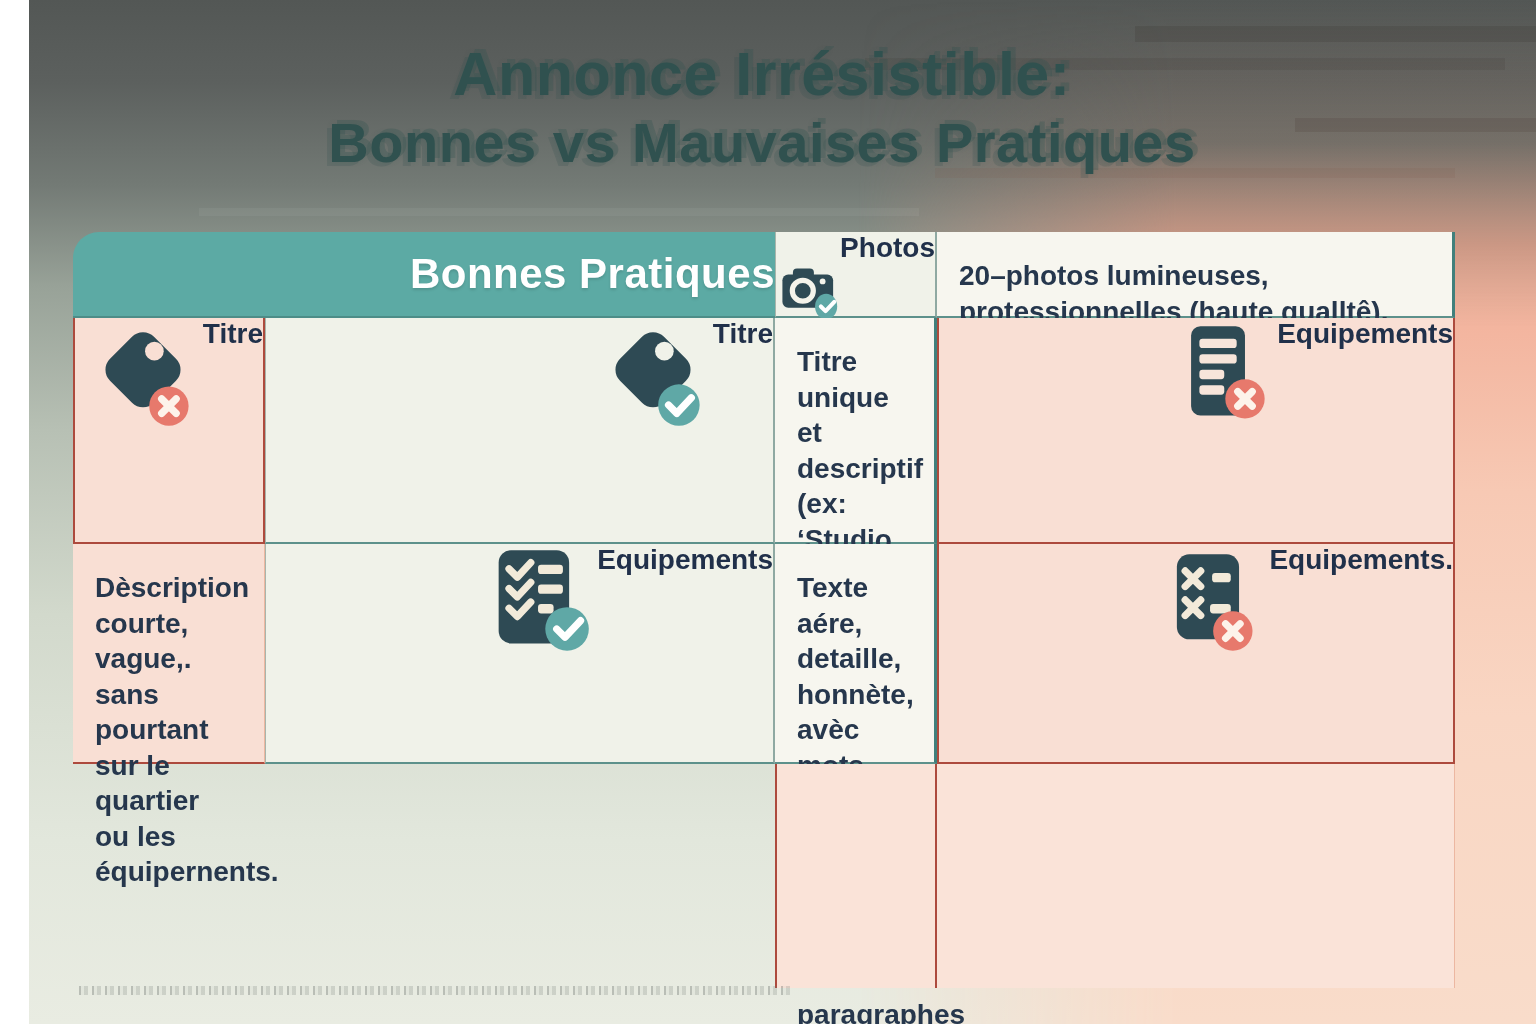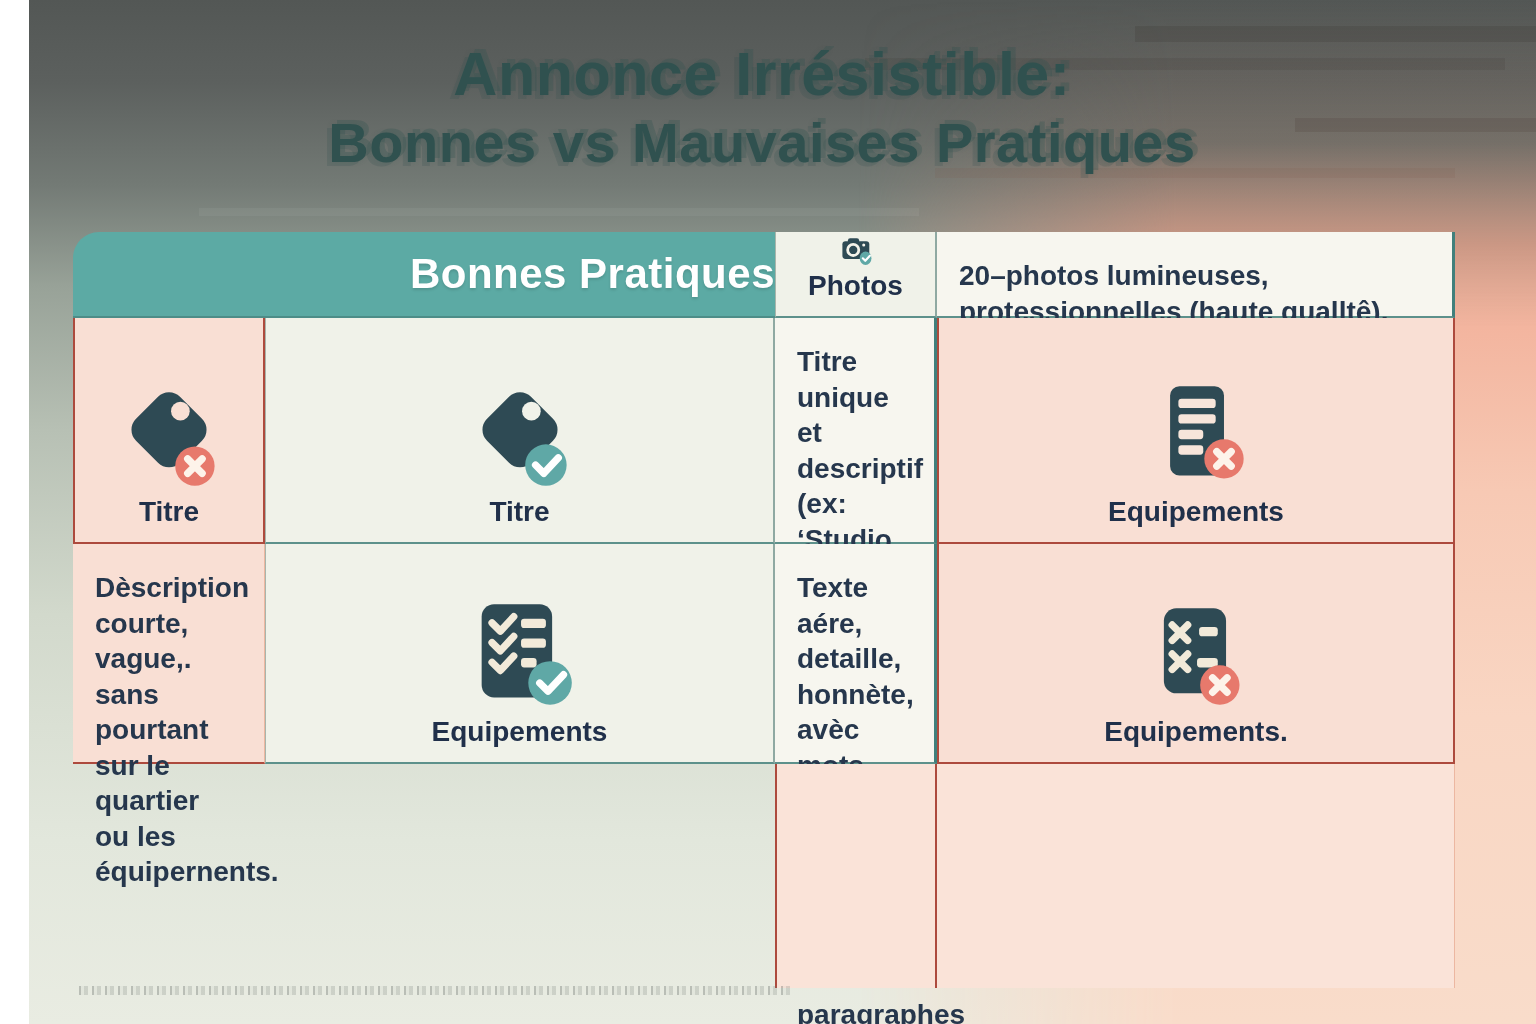--- a/index.html
+++ b/index.html
@@ -48,21 +48,21 @@
   .hdr-g{grid-column:1/3;background:#5caaa4;border-radius:26px 0 0 0;border-bottom:2px solid #4d8d88;}
   .hdr-b{grid-column:3/5;background:#ef8a76;border-radius:0 26px 0 0;border-bottom:2px solid #f3c0ac;}
 
   .icell-g{background:#f0f2e9;border-left:1px solid #a9b5ab;border-right:2px solid #8fa9a2;border-bottom:2px solid #5d918b;}
   .tcell-g{background:#f7f6ef;border-right:3px solid #40807c;border-bottom:2px solid #5d918b;}
   .icell-b{background:#f9dfd4;border-left:2px solid #ad4a3d;border-right:2px solid #ad4a3d;border-bottom:2px solid #ad4a3d;}
   .tcell-b{background:#f9dfd4;border-right:1px solid #ecb7a1;border-bottom:2px solid #ad4a3d;}
   .partial{border-bottom:none;background:#fae3d8;}
   .empty{background:transparent;}
 
-  .icell{display:flex;flex-direction:column;align-items:center;justify-content:flex-end;padding-bottom:14px;}
+  .icell{display:flex;flex-direction:row;justify-content:flex-end;padding-bottom:14px;}
   .icell .icon{width:120px;height:114px;margin-bottom:4px;}
   .icell .lbl{font-size:28px;font-weight:700;color:#20304a;white-space:nowrap;}
 
   .tcell{padding:26px 26px 0 22px;color:#26374d;font-size:28px;font-weight:700;line-height:1.27;}
   .tcell p{margin:0 0 14px 0;}
 
   .noise{
     position:absolute;left:50px;top:986px;width:712px;height:9px;opacity:0.45;
     background:repeating-linear-gradient(90deg,rgba(85,92,88,0.7) 0 2px,rgba(180,188,180,0.25) 2px 5px,rgba(110,118,112,0.5) 5px 9px,transparent 9px 13px);
   }

